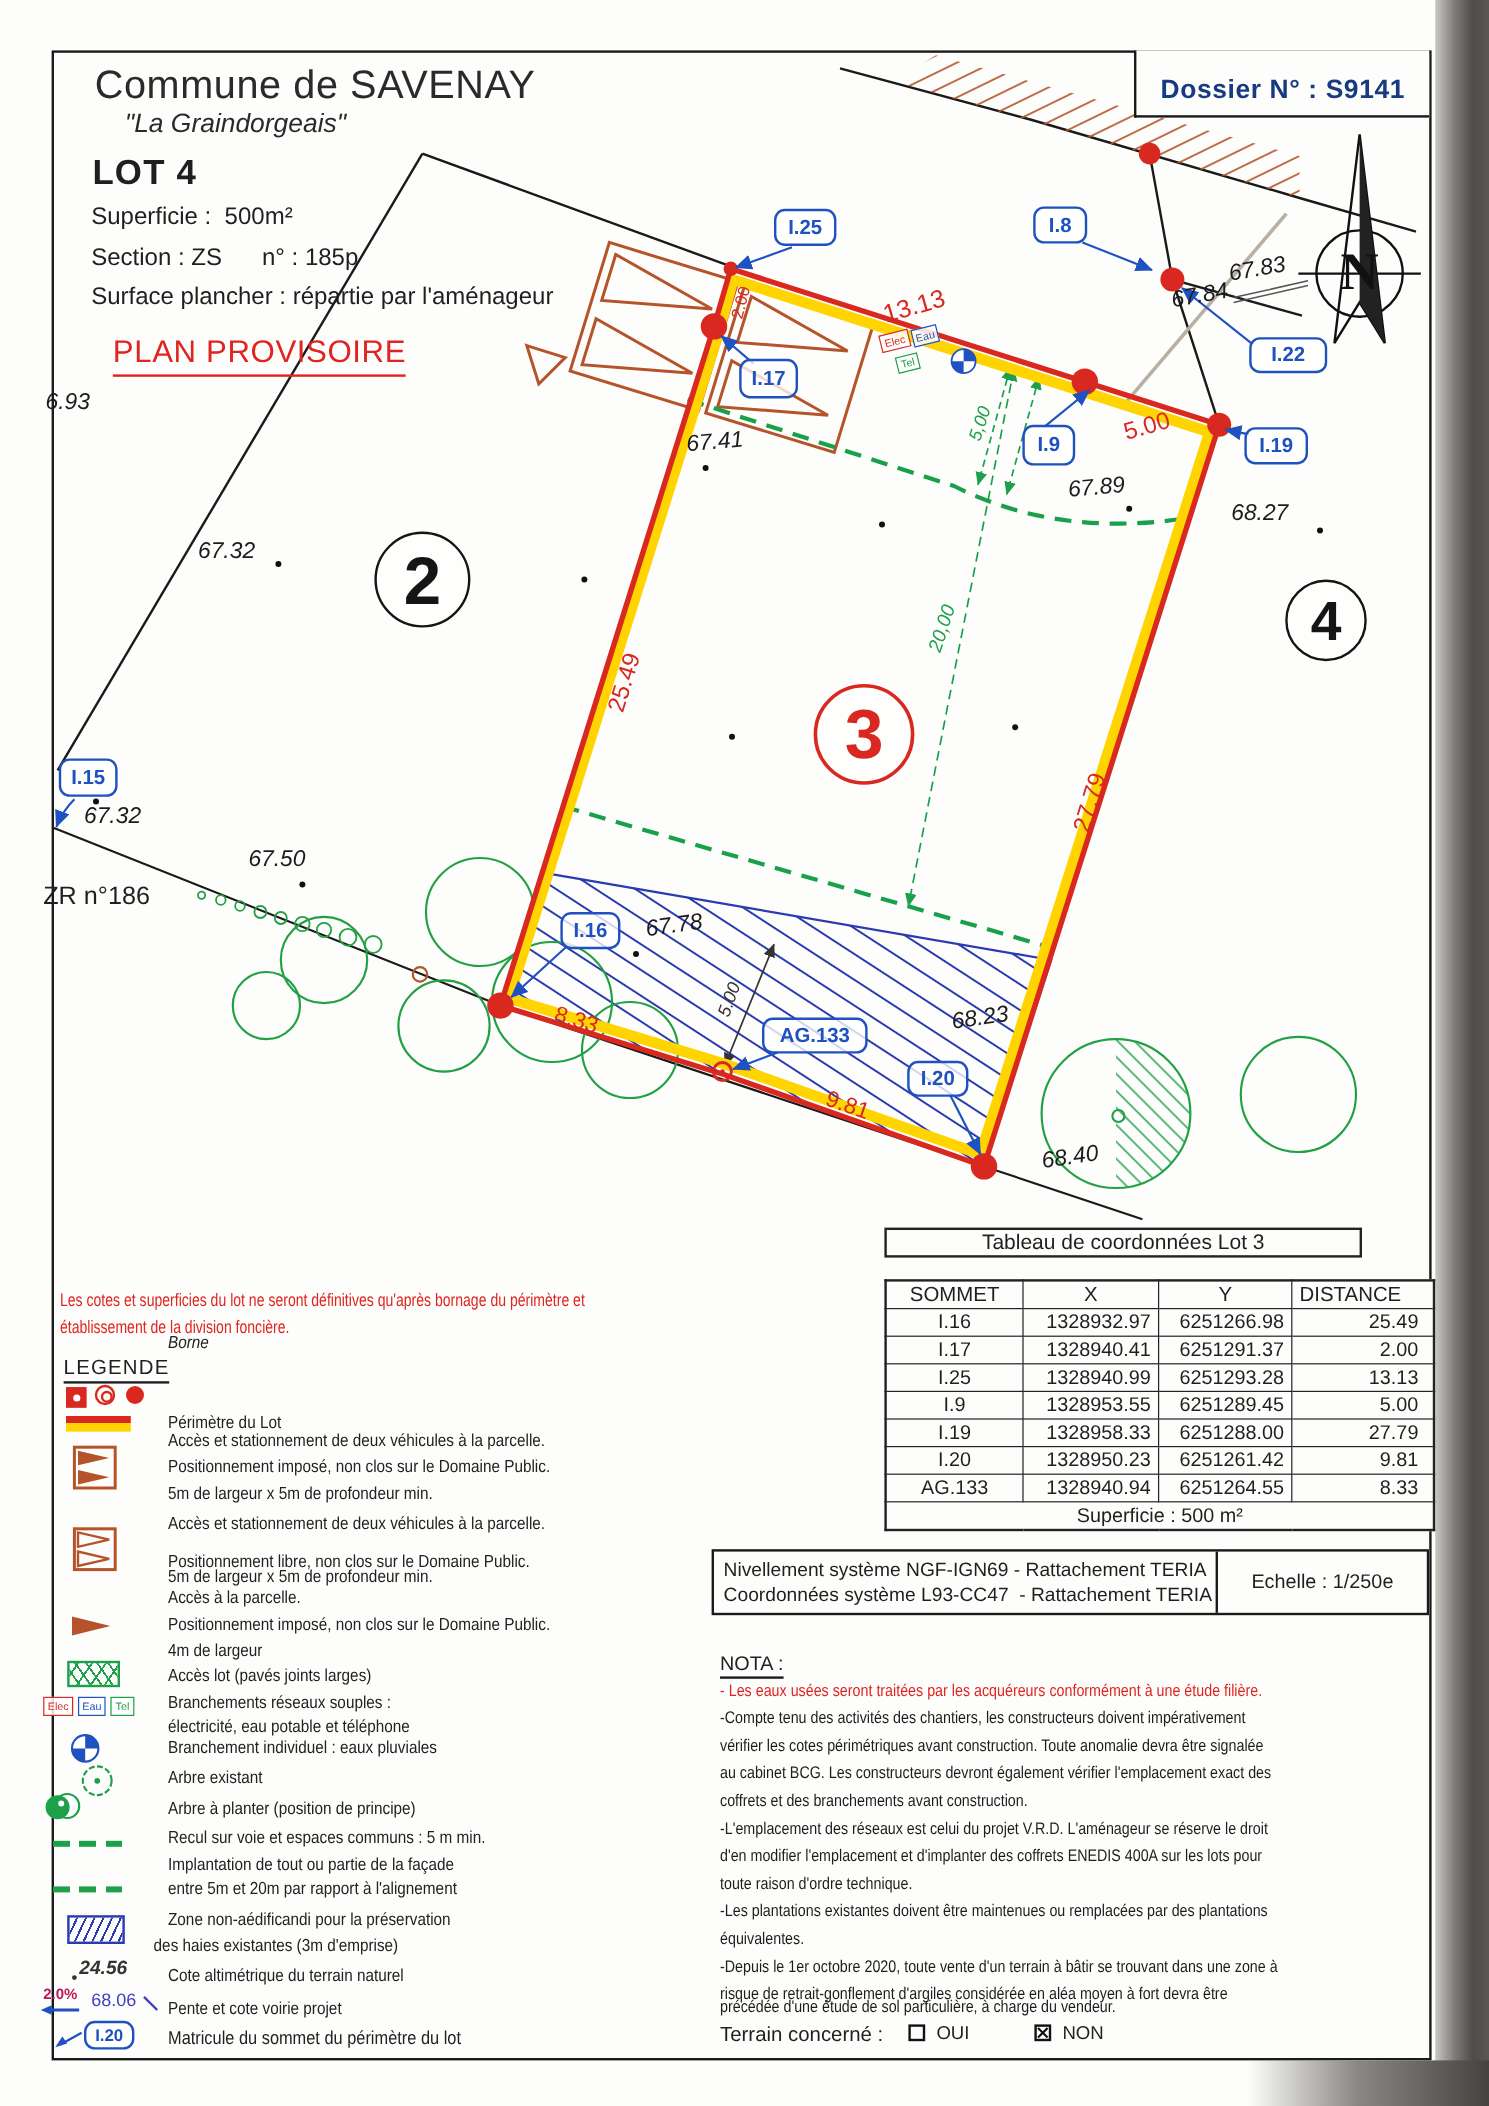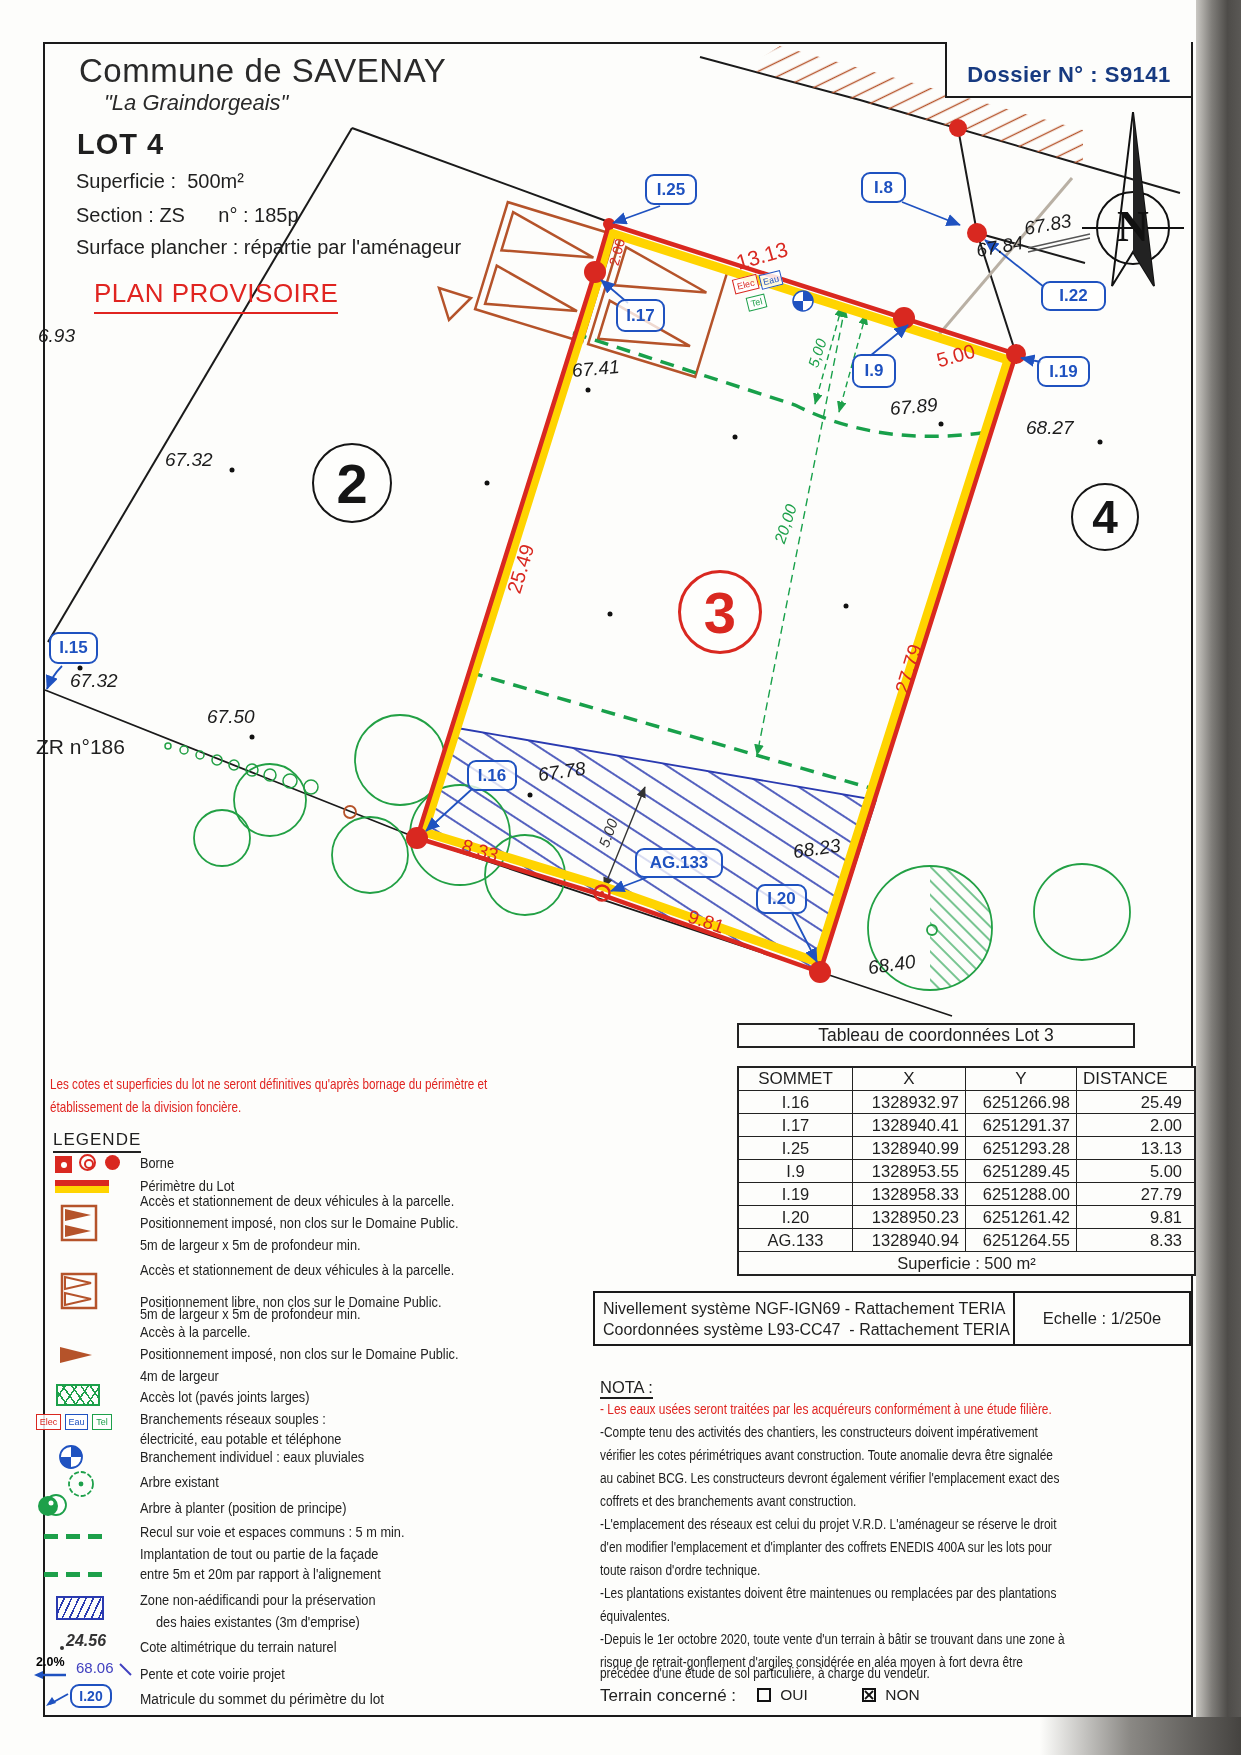--- a/index.html
+++ b/index.html
@@ -286,21 +286,21 @@
   <div>
     <div class="abs legtitle">LEGENDE</div>
 
     <div class="abs" style="left:55px;top:1156px;width:13px;height:13px;background:#d92820;border:2px solid #d92820;">
       <div style="position:absolute;left:3.5px;top:3.5px;width:6px;height:6px;border-radius:50%;background:#fff;"></div>
     </div>
     <div class="abs" style="left:79px;top:1154px;width:17px;height:17px;border:2.5px solid #d92820;border-radius:50%;box-sizing:border-box;">
       <div style="position:absolute;left:3px;top:3px;width:6px;height:6px;border:2px solid #d92820;border-radius:50%;"></div>
     </div>
     <div class="abs" style="left:105px;top:1155px;width:15px;height:15px;background:#d92820;border-radius:50%;"></div>
-    <div class="abs" style="left:140px;top:1154px;"><span class="cond legline">Borne</span></div>
+    <div class="abs" style="left:140px;top:1110px;font-style:italic;"><span class="cond legline">Borne</span></div>
 
     <div class="abs" style="left:55px;top:1180px;width:54px;height:13px;background:linear-gradient(#d92820 0 46%,#ffd400 46% 100%);"></div>
     <div class="abs" style="left:140px;top:1177px;"><span class="cond legline">Périmètre du Lot</span></div>
 
     <svg class="abs" style="left:60px;top:1204px;" width="40" height="38">
       <rect x="2" y="2" width="34" height="34" fill="none" stroke="#b5532a" stroke-width="2.5"></rect>
       <polygon points="5,5 5,17 31,11" fill="#b5532a"></polygon>
       <polygon points="5,21 5,33 31,27" fill="#b5532a"></polygon>
     </svg>
     <div class="abs" style="left:140px;top:1192px;"><span class="cond legline">Accès et stationnement de deux véhicules à la parcelle.</span></div>
@@ -357,27 +357,27 @@
 
     <div class="abs" style="left:44px;top:1534px;width:64px;height:4.5px;background:repeating-linear-gradient(90deg,#1da04a 0 14px,transparent 14px 22px);"></div>
     <div class="abs" style="left:44px;top:1572px;width:64px;height:4.5px;background:repeating-linear-gradient(90deg,#1da04a 0 14px,transparent 14px 22px);"></div>
     <div class="abs" style="left:140px;top:1523px;"><span class="cond legline">Recul sur voie et espaces communs : 5 m min.</span></div>
     <div class="abs" style="left:140px;top:1545px;"><span class="cond legline">Implantation de tout ou partie de la façade</span></div>
     <div class="abs" style="left:140px;top:1565px;"><span class="cond legline">entre 5m et 20m par rapport à l'alignement</span></div>
 
     <div class="abs" style="left:56px;top:1596px;width:48px;height:24px;border:2px solid #2a3ab0;box-sizing:border-box;
          background:repeating-linear-gradient(115deg,transparent 0 5px,#2a3ab0 5px 6.6px);"></div>
     <div class="abs" style="left:140px;top:1591px;"><span class="cond legline">Zone non-aédificandi pour la préservation</span></div>
-    <div class="abs" style="left:156px;top:1613px;"><span class="cond legline">des haies existantes (3m d'emprise)</span></div>
+    <div class="abs" style="left:128px;top:1613px;"><span class="cond legline">des haies existantes (3m d'emprise)</span></div>
 
     <div class="abs" style="left:66px;top:1632px;font-size:16px;font-style:italic;font-weight:bold;color:#333;">24.56</div>
     <div class="abs" style="left:60px;top:1646px;width:4px;height:4px;background:#333;border-radius:50%;"></div>
     <div class="abs" style="left:140px;top:1638px;"><span class="cond legline">Cote altimétrique du terrain naturel</span></div>
 
-    <div class="abs" style="left:36px;top:1655px;font-size:12.5px;font-weight:bold;color:#000000;text-align:center;">2.0%</div>
+    <div class="abs" style="left:36px;top:1655px;font-size:12.5px;font-weight:bold;color:#be185d;text-align:center;">2.0%</div>
     <svg class="abs" style="left:34px;top:1670px;" width="34" height="10">
       <line x1="6" y1="5" x2="32" y2="5" stroke="#1f52c0" stroke-width="2.5"></line>
       <polygon points="0,5 9,1 9,9" fill="#1f52c0"></polygon>
     </svg>
     <div class="abs" style="left:76px;top:1659px;font-size:15px;color:#4040c0;">68.06</div>
     <svg class="abs" style="left:118px;top:1662px;" width="16" height="16">
       <line x1="2" y1="2" x2="13" y2="13" stroke="#4040c0" stroke-width="2"></line>
     </svg>
     <div class="abs" style="left:140px;top:1665px;"><span class="cond legline">Pente et cote voirie projet</span></div>
 

